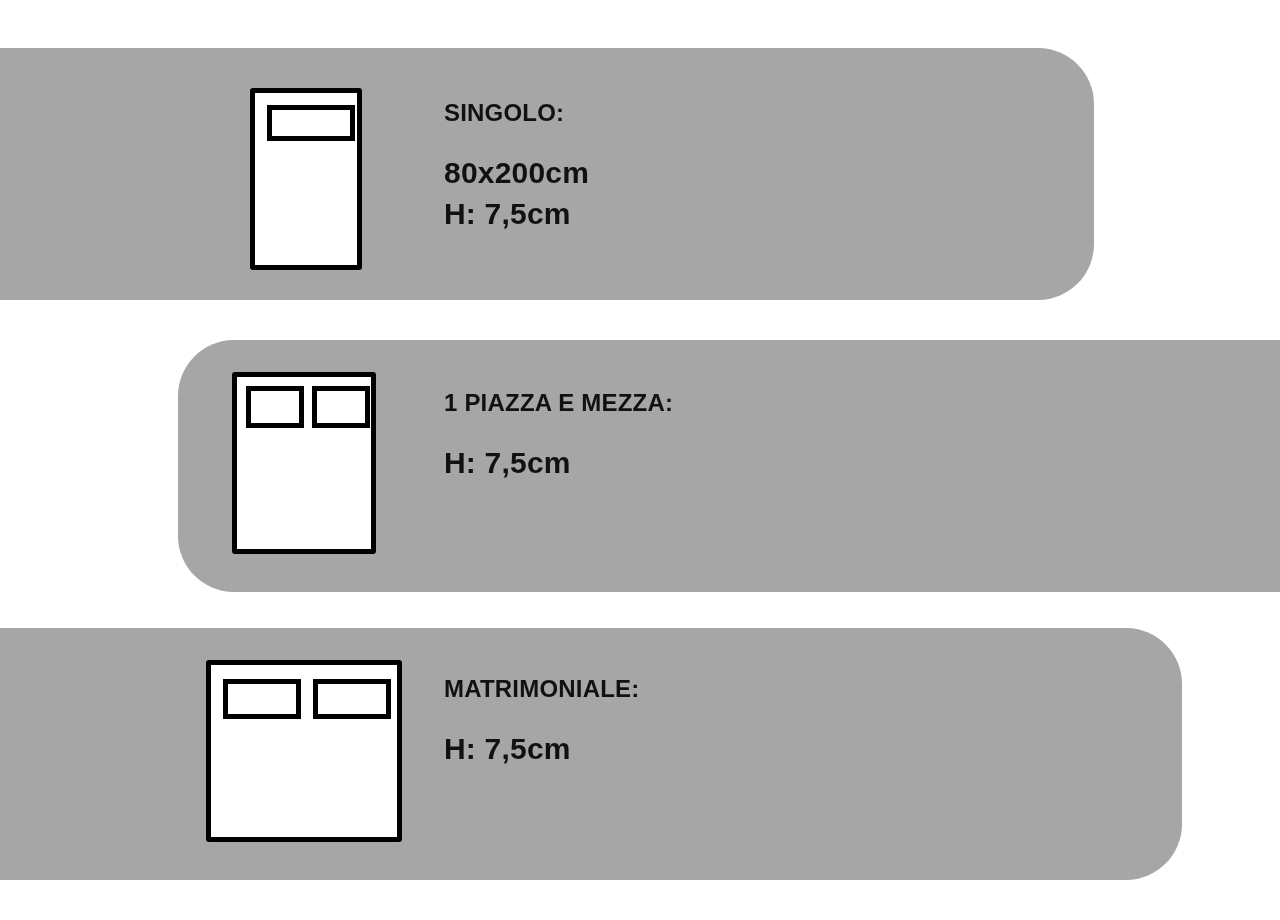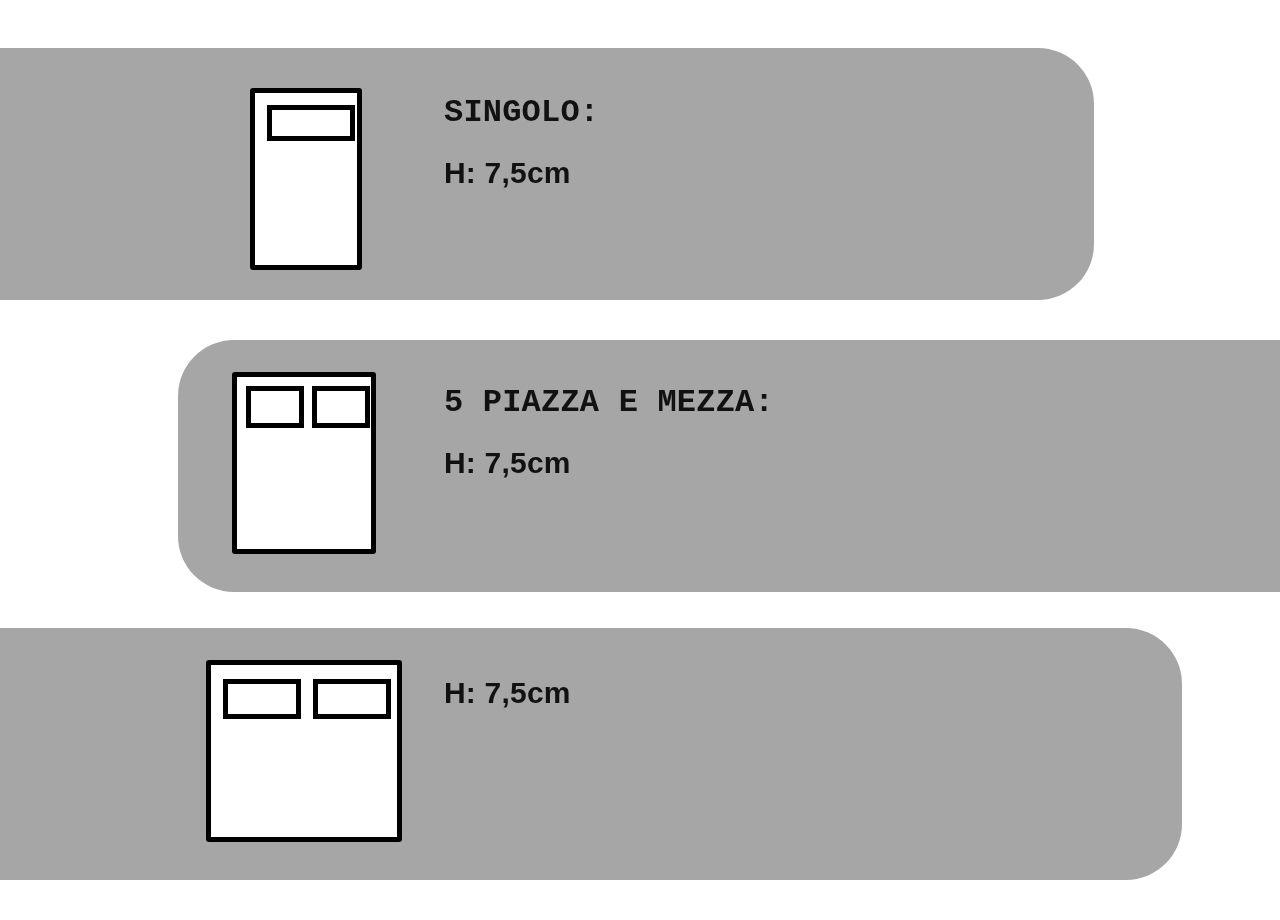--- a/index.html
+++ b/index.html
@@ -84,25 +84,24 @@
   .bed2 .pillow.p2 { left: 102px; top: 14px; width: 78px; height: 40px; }
 
   
   .textblock {
     position: absolute;
     color: #111111;
     font-weight: bold;
     letter-spacing: 0.2px;
   }
   .title {
-    font-size: 32px;
+    font-size: 24px;
     line-height: 34px;
     margin-bottom: 22px;
     white-space: nowrap;
-    font-family: Liberation Mono, monospace;
   }
   .line {
     font-size: 30px;
     line-height: 41px;
     white-space: nowrap;
   }
 
   .tb0 { left: 444px; top: 96px; }
   .tb1 { left: 444px; top: 386px; }
   .tb2 { left: 444px; top: 672px; }
@@ -113,39 +112,41 @@
 <div class="stage">
 
   <div class="band b0"></div>
 
   <div class="bed bed0">
     <div class="pillow"></div>
   </div>
 
   <div class="textblock tb0">
     <div class="title">SINGOLO:</div>
+    <div class="line">80x200cm</div>
     <div class="line">H: 7,5cm</div>
   </div>
 
   <div class="band b1"></div>
 
   <div class="bed bed1">
     <div class="pillow p1"></div>
     <div class="pillow p2"></div>
   </div>
 
   <div class="textblock tb1">
-    <div class="title">5 PIAZZA E MEZZA:</div>
+    <div class="title">1 PIAZZA E MEZZA:</div>
     <div class="line">H: 7,5cm</div>
   </div>
 
   <div class="band b2"></div>
 
   <div class="bed bed2">
     <div class="pillow p1"></div>
     <div class="pillow p2"></div>
   </div>
 
   <div class="textblock tb2">
+    <div class="title">MATRIMONIALE:</div>
     <div class="line">H: 7,5cm</div>
   </div>
 
 </div>
 
 </body></html>

